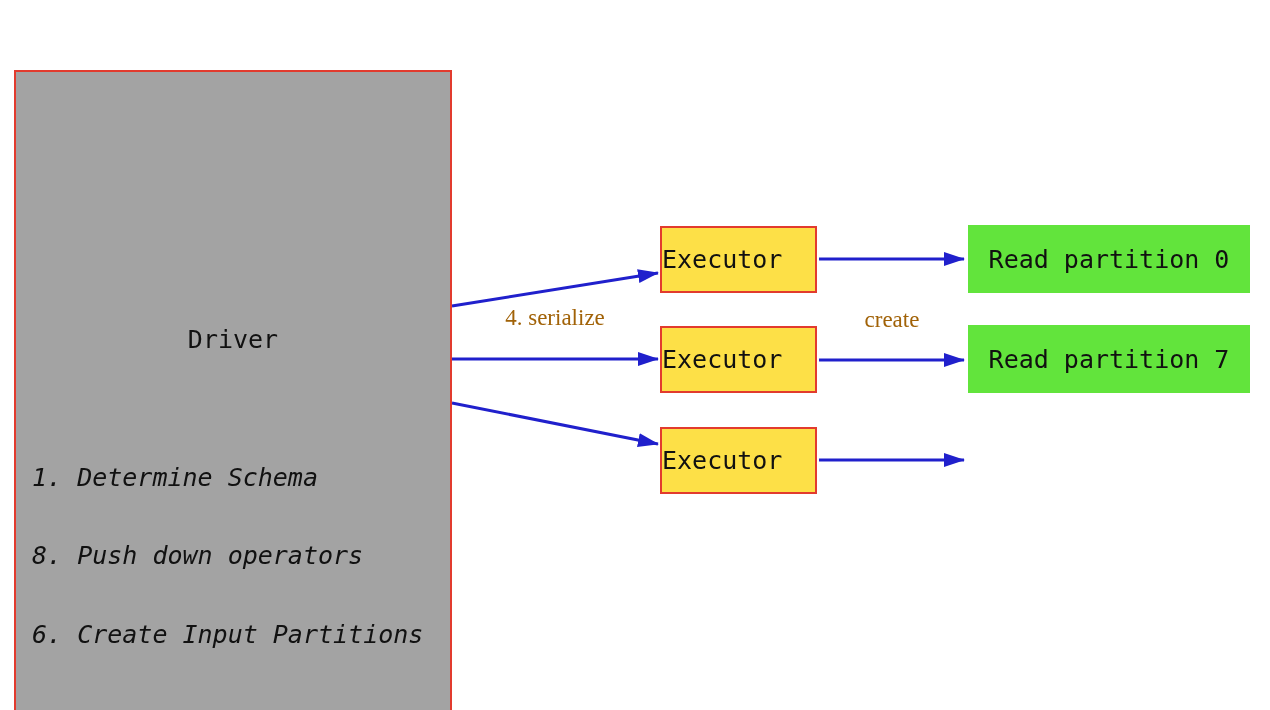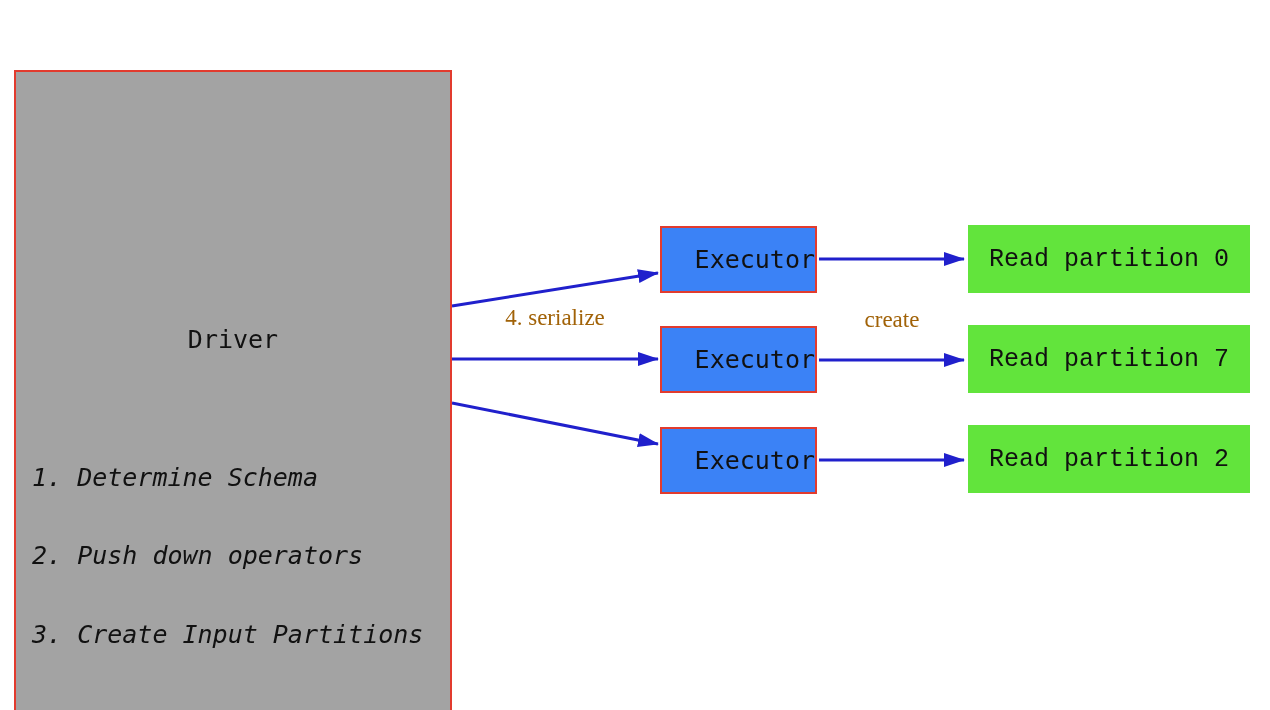--- a/index.html
+++ b/index.html
@@ -28,31 +28,30 @@
     position:absolute;top:253px;left:0;width:100%;
     text-align:center;font-size:25px;
   }
   .driver-steps{
     position:absolute;top:340px;left:16px;
     font-size:25px;line-height:26.3px;white-space:pre;font-style:italic;
   }
   .executor{
     left:660px;width:157px;height:67px;
     border:2px solid var(--box-border-red);
-    background:#3b82f6;
-    display:flex;align-items:center;justify-content:flex-end;
+    background:#fde047;
+    display:flex;align-items:center;justify-content:flex-start;
     font-size:25px;
   }
   .e1{top:226px}.e2{top:326px}.e3{top:427px}
   .partition{
     left:968px;width:282px;height:68px;
     background:var(--partition-green);
     display:flex;align-items:center;justify-content:center;
     font-size:25px;
-    font-family:Liberation Mono, monospace;
   }
   .p0{top:225px}.p1{top:325px}.p2{top:425px}
   .edge-label{
     position:absolute;text-align:center;
     font-family:"Liberation Serif","DejaVu Serif",serif;
     font-size:23px;line-height:26px;color:#a16207;
   }
   .label-serialize{left:455px;top:305px;width:200px;}
   .label-reader{left:812px;top:307px;width:160px;}
   svg.arrows{position:absolute;left:0;top:0;pointer-events:none;}
@@ -75,44 +74,41 @@
     <line x1="452" y1="403" x2="658" y2="444" stroke="#2020cc" marker-end="url(#arrowhead)"></line>
     <line x1="819" y1="259" x2="964" y2="259" stroke="#2020cc" marker-end="url(#arrowhead)"></line>
     <line x1="819" y1="360" x2="964" y2="360" stroke="#2020cc" marker-end="url(#arrowhead)"></line>
     <line x1="819" y1="460" x2="964" y2="460" stroke="#2020cc" marker-end="url(#arrowhead)"></line>
   </svg>
 
   <div class="abs driver">
     <div class="driver-title">Driver</div>
     <div class="driver-steps">
       <div>1. Determine Schema</div>
-      <div>2. Push down operators</div>
-      <div>3. Create Input Partitions</div>
+      <div>8. Push down operators</div>
+      <div>6. Create Input Partitions</div>
     </div>
   </div>
 
   <div class="abs executor e1">
     <span>Executor</span>
   </div>
   <div class="abs executor e2">
     <span>Executor</span>
   </div>
   <div class="abs executor e3">
     <span>Executor</span>
   </div>
 
   <div class="abs partition p0">
     <span>Read partition 0</span>
   </div>
   <div class="abs partition p1">
     <span>Read partition 7</span>
   </div>
-  <div class="abs partition p2">
-    <span>Read partition 2</span>
-  </div>
 
   <div class="edge-label label-serialize">
     <div>4. serialize</div>
   </div>
   <div class="edge-label label-reader">
     <div>create</div>
   </div>
 
 </div>
 

